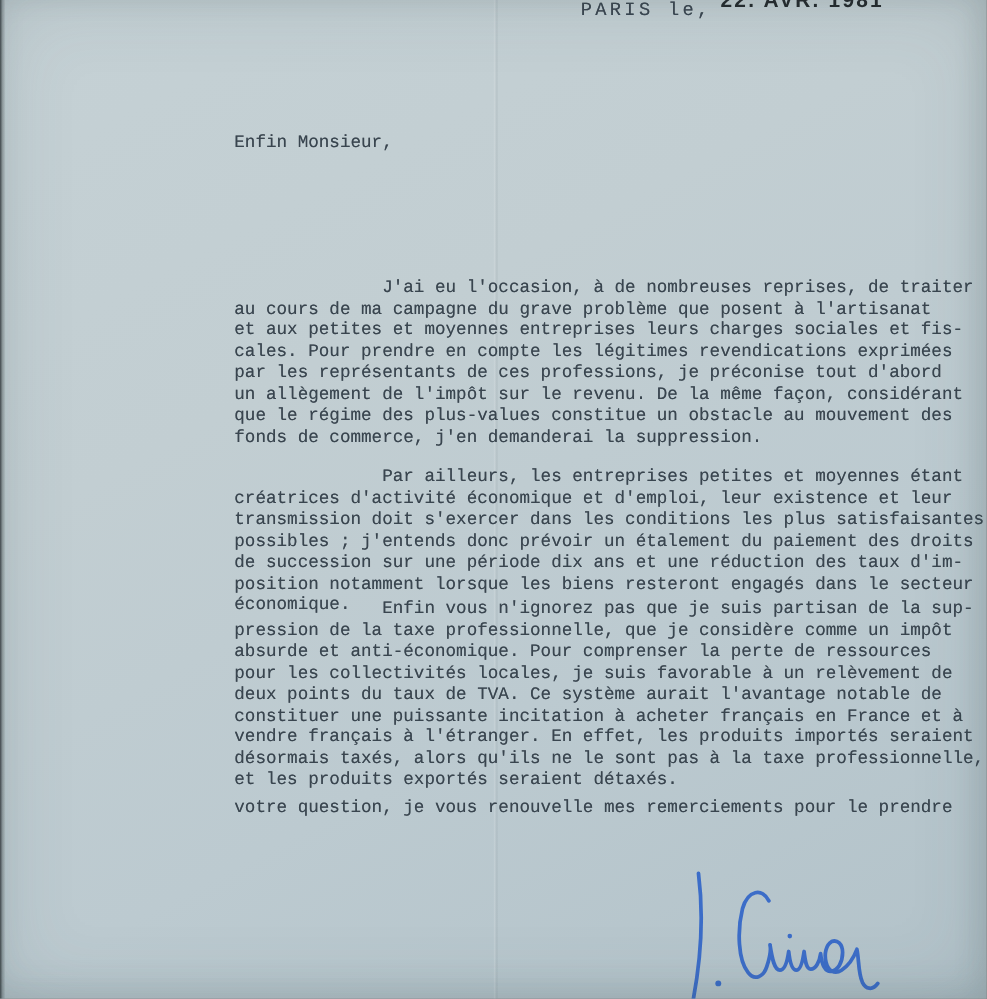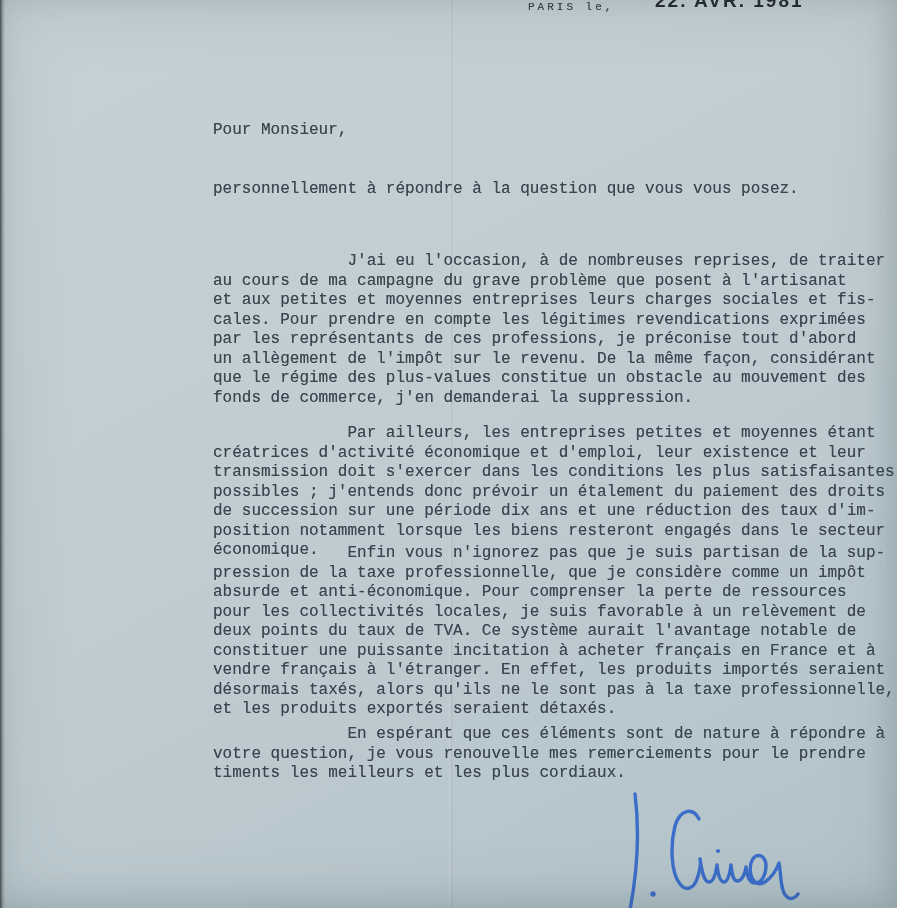--- a/index.html
+++ b/index.html
@@ -20,21 +20,21 @@
     position:absolute;left:0;top:0;width:5px;height:100%;
     background:linear-gradient(90deg,#41484b 0%,rgba(65,72,75,0.35) 45%,rgba(65,72,75,0) 100%);
   }
   .fold-crease{
     position:absolute;left:449px;top:0;width:4px;height:100%;
     background:linear-gradient(90deg,rgba(255,255,255,0.30) 0%,rgba(99,114,121,0.20) 70%,rgba(99,114,121,0) 100%);
     opacity:.65;
   }
   .dateline{
     position:absolute;left:528px;top:1px;
-    font-size:11px;letter-spacing:3px;white-space:pre;
+    font-size:17px;letter-spacing:3px;white-space:pre;
     color:#3a4550;text-shadow:0 0 .6px rgba(58,69,79,.65);
   }
   .date-stamp{
     position:absolute;left:655px;top:-10px;
     font-family:"Liberation Sans","DejaVu Sans",sans-serif;
     font-weight:700;font-size:19px;letter-spacing:2px;
     color:#24292d;white-space:pre;
   }
   .txt{
     position:absolute;left:213px;
@@ -57,27 +57,27 @@
 
 <div class="page">
 
   <div class="scan-edge-left"></div>
   <div class="fold-crease"></div>
 
   <div class="dateline">PARIS le,</div>
 
   <div class="date-stamp">22. AVR. 1981</div>
 
-  <div class="txt greeting">Pour Monsieur,</div>
+  <div class="txt greeting">Enfin Monsieur,</div>
 
-  <div class="txt para-1"><div class="line">personnellement à répondre à la question que vous vous posez.</div></div>
+  <div class="txt para-1"></div>
   <div class="txt para-2"><div class="line">              J'ai eu l'occasion, à de nombreuses reprises, de traiter</div><div class="line">au cours de ma campagne du grave problème que posent à l'artisanat</div><div class="line">et aux petites et moyennes entreprises leurs charges sociales et fis-</div><div class="line">cales. Pour prendre en compte les légitimes revendications exprimées</div><div class="line">par les représentants de ces professions, je préconise tout d'abord</div><div class="line">un allègement de l'impôt sur le revenu. De la même façon, considérant</div><div class="line">que le régime des plus-values constitue un obstacle au mouvement des</div><div class="line">fonds de commerce, j'en demanderai la suppression.</div></div>
   <div class="txt para-3"><div class="line">              Par ailleurs, les entreprises petites et moyennes étant</div><div class="line">créatrices d'activité économique et d'emploi, leur existence et leur</div><div class="line">transmission doit s'exercer dans les conditions les plus satisfaisantes</div><div class="line">possibles ; j'entends donc prévoir un étalement du paiement des droits</div><div class="line">de succession sur une période dix ans et une réduction des taux d'im-</div><div class="line">position notamment lorsque les biens resteront engagés dans le secteur</div><div class="line">économique.</div></div>
   <div class="txt para-4"><div class="line">              Enfin vous n'ignorez pas que je suis partisan de la sup-</div><div class="line">pression de la taxe professionnelle, que je considère comme un impôt</div><div class="line">absurde et anti-économique. Pour comprenser la perte de ressources</div><div class="line">pour les collectivités locales, je suis favorable à un relèvement de</div><div class="line">deux points du taux de TVA. Ce système aurait l'avantage notable de</div><div class="line">constituer une puissante incitation à acheter français en France et à</div><div class="line">vendre français à l'étranger. En effet, les produits importés seraient</div><div class="line">désormais taxés, alors qu'ils ne le sont pas à la taxe professionnelle,</div><div class="line">et les produits exportés seraient détaxés.</div></div>
-  <div class="txt para-5"><div class="line">              En espérant que ces éléments sont de nature à répondre à</div><div class="line">votre question, je vous renouvelle mes remerciements pour le prendre</div><div class="line">timents les meilleurs et les plus cordiaux.</div></div>
+  <div class="txt para-5"><div class="line">votre question, je vous renouvelle mes remerciements pour le prendre</div></div>
 
   <svg class="signature" viewBox="0 0 235 120" role="img" aria-label="J. Chirac">
     <g fill="none" stroke="#3c6dc8" stroke-width="3.4" stroke-linecap="round" stroke-linejoin="round">
 
       <path d="M 23 6 C 27 38 26 80 18 122"></path>
 
       <path d="
         M 87 31
         C 81 19 68 21 63 38
         C 58 58 59 85 68 96

